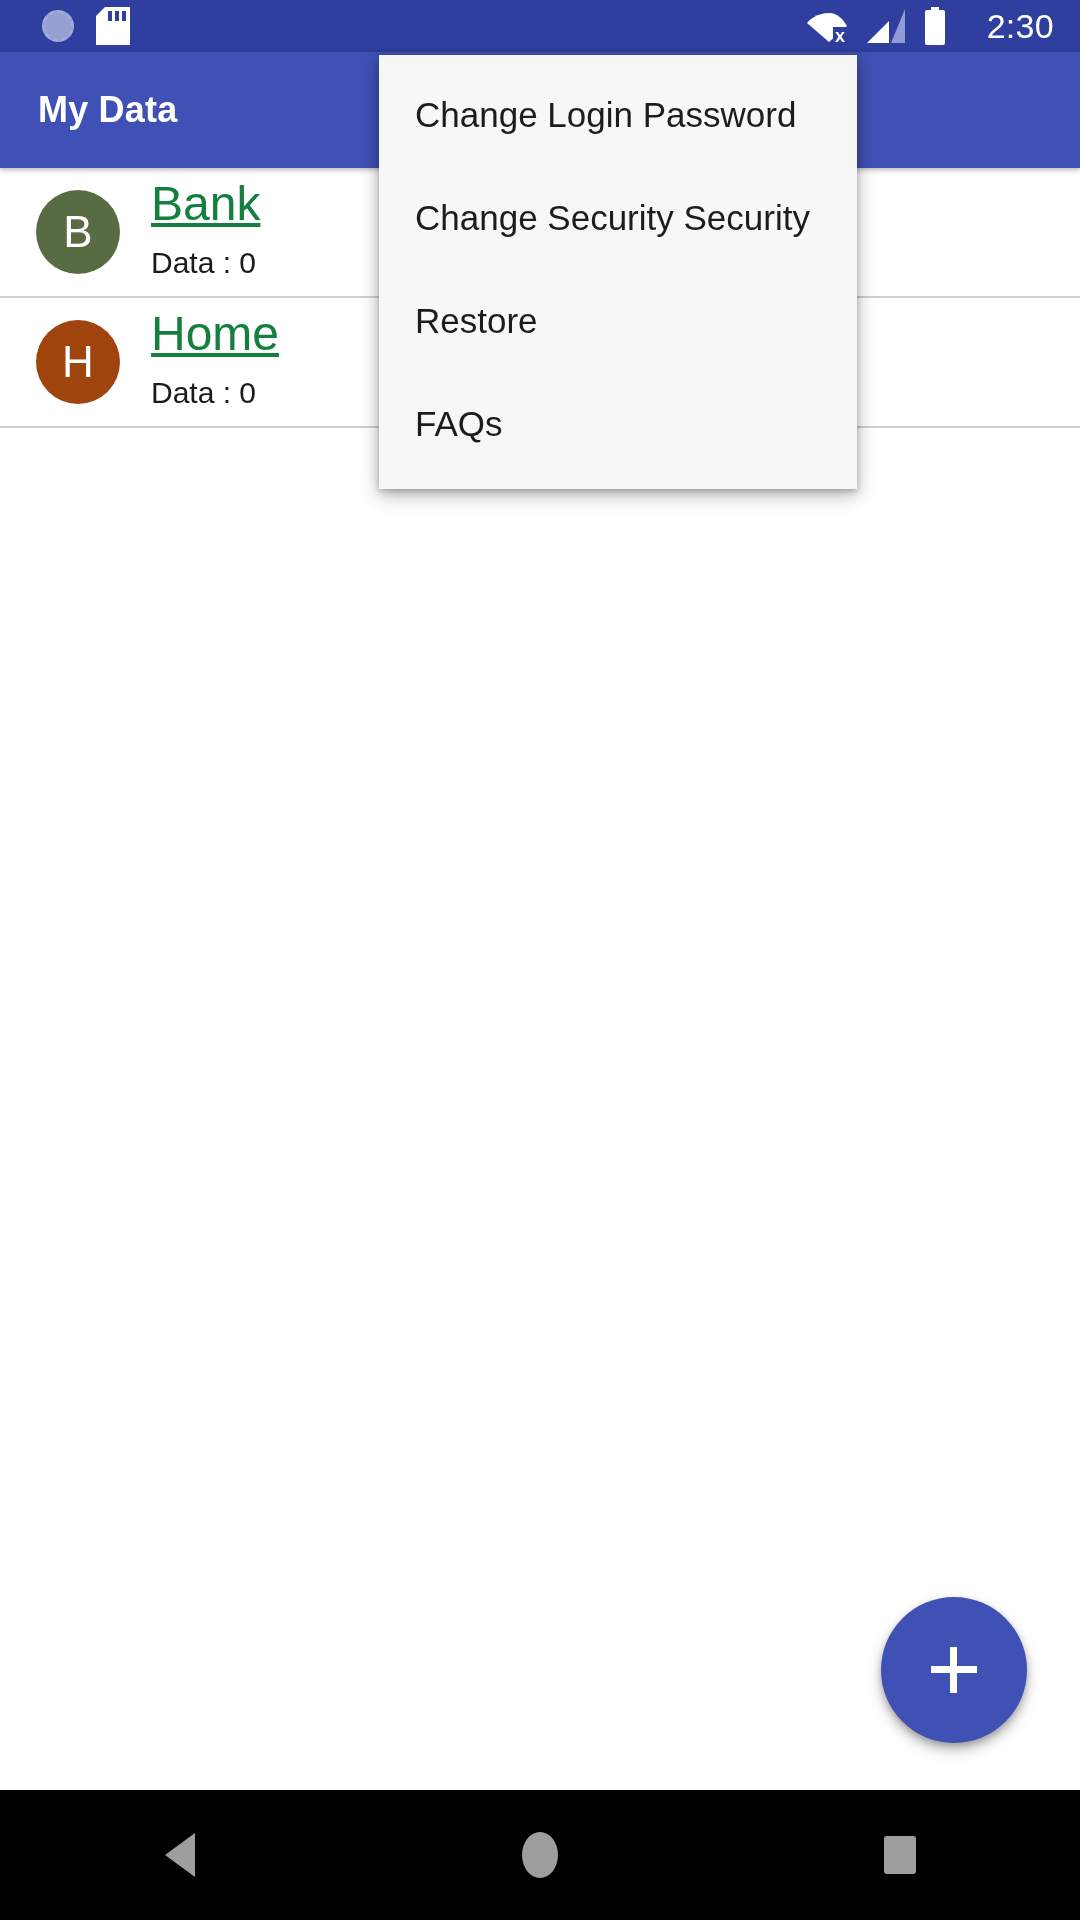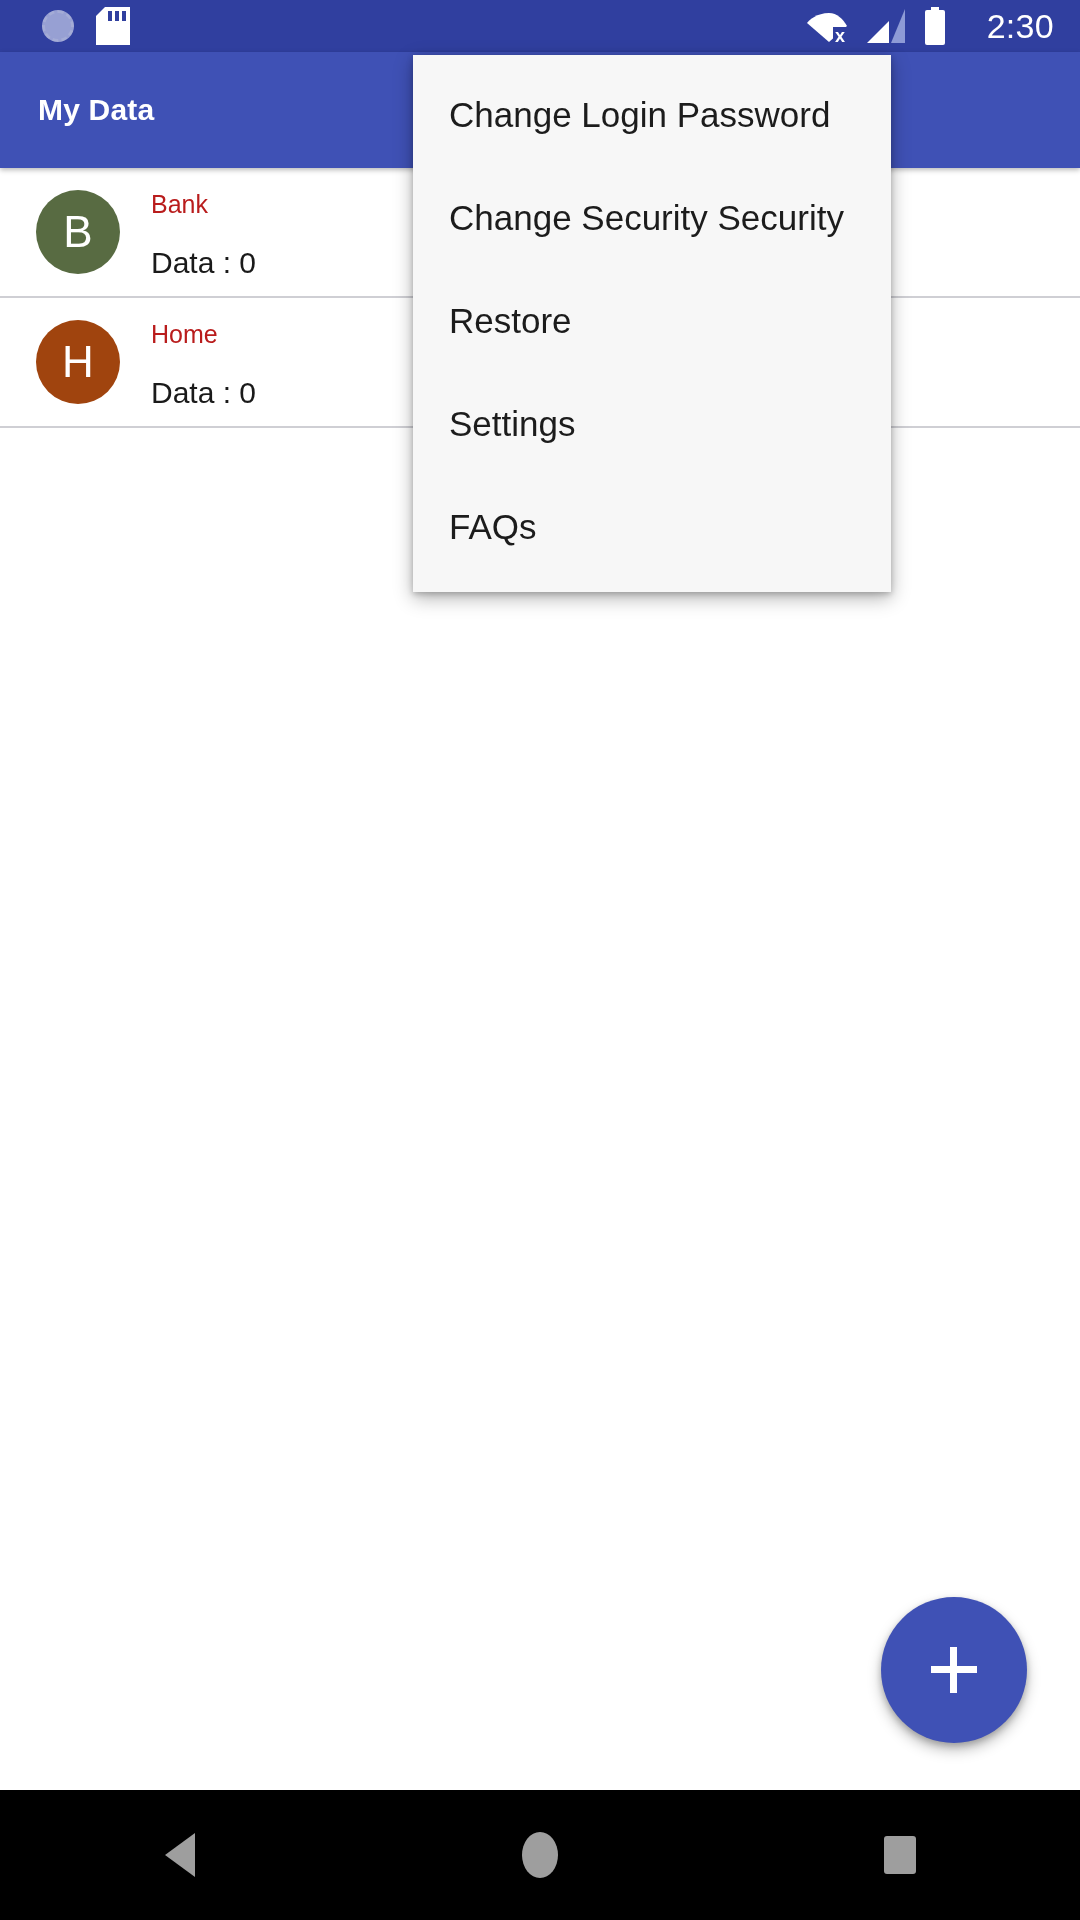--- a/index.html
+++ b/index.html
@@ -54,21 +54,21 @@
     left: 0; top: 52px;
     width: 1080px; height: 116px;
     background: #3f51b5;
     display: flex;
     align-items: center;
     box-shadow: 0 2px 5px rgba(0,0,0,0.28);
     z-index: 2;
   }
   #app-bar-title {
     color: #ffffff;
-    font-size: 30px;
+    font-size: 36px;
     font-weight: bold;
     padding-left: 38px;
     letter-spacing: 0.2px;
   }
 
   
   #data-list {
     position: absolute;
     left: 0; top: 168px;
     width: 1080px;
@@ -94,35 +94,36 @@
     font-size: 44px;
     flex: none;
   }
   .row-texts {
     margin-left: 31px;
     display: flex;
     flex-direction: column;
     justify-content: center;
   }
   .row-title {
-    font-size: 25px;
-    color: #b91c1c;
+    font-size: 48px;
+    color: #15803d;
     line-height: 44px;
+    text-decoration: underline;
   }
   .row-sub {
     font-size: 30px;
     color: #1a1a1a;
     line-height: 40px;
     margin-top: 17px;
   }
 
   
   #overflow-menu {
     position: absolute;
-    left: 413px;
+    left: 379px;
     top: 55px;
     width: 478px;
     background: #f7f7f7;
     box-shadow: 0 6px 18px rgba(0,0,0,0.30), 0 2px 6px rgba(0,0,0,0.22);
     z-index: 5;
     padding: 8px 0 14px 0;
   }
   .menu-item {
     height: 103px;
     display: flex;
@@ -264,23 +265,20 @@
     <div class="menu-item">
       <span>Change Login Password</span>
     </div>
     <div class="menu-item">
       <span>Change Security Security</span>
     </div>
     <div class="menu-item">
       <span>Restore</span>
     </div>
     <div class="menu-item">
-      <span>Settings</span>
-    </div>
-    <div class="menu-item">
       <span>FAQs</span>
     </div>
   </div>
 
   <div id="fab">
     <span id="fab-plus"></span>
   </div>
 
   <div id="nav-bar">
     <div class="nav-slot">

